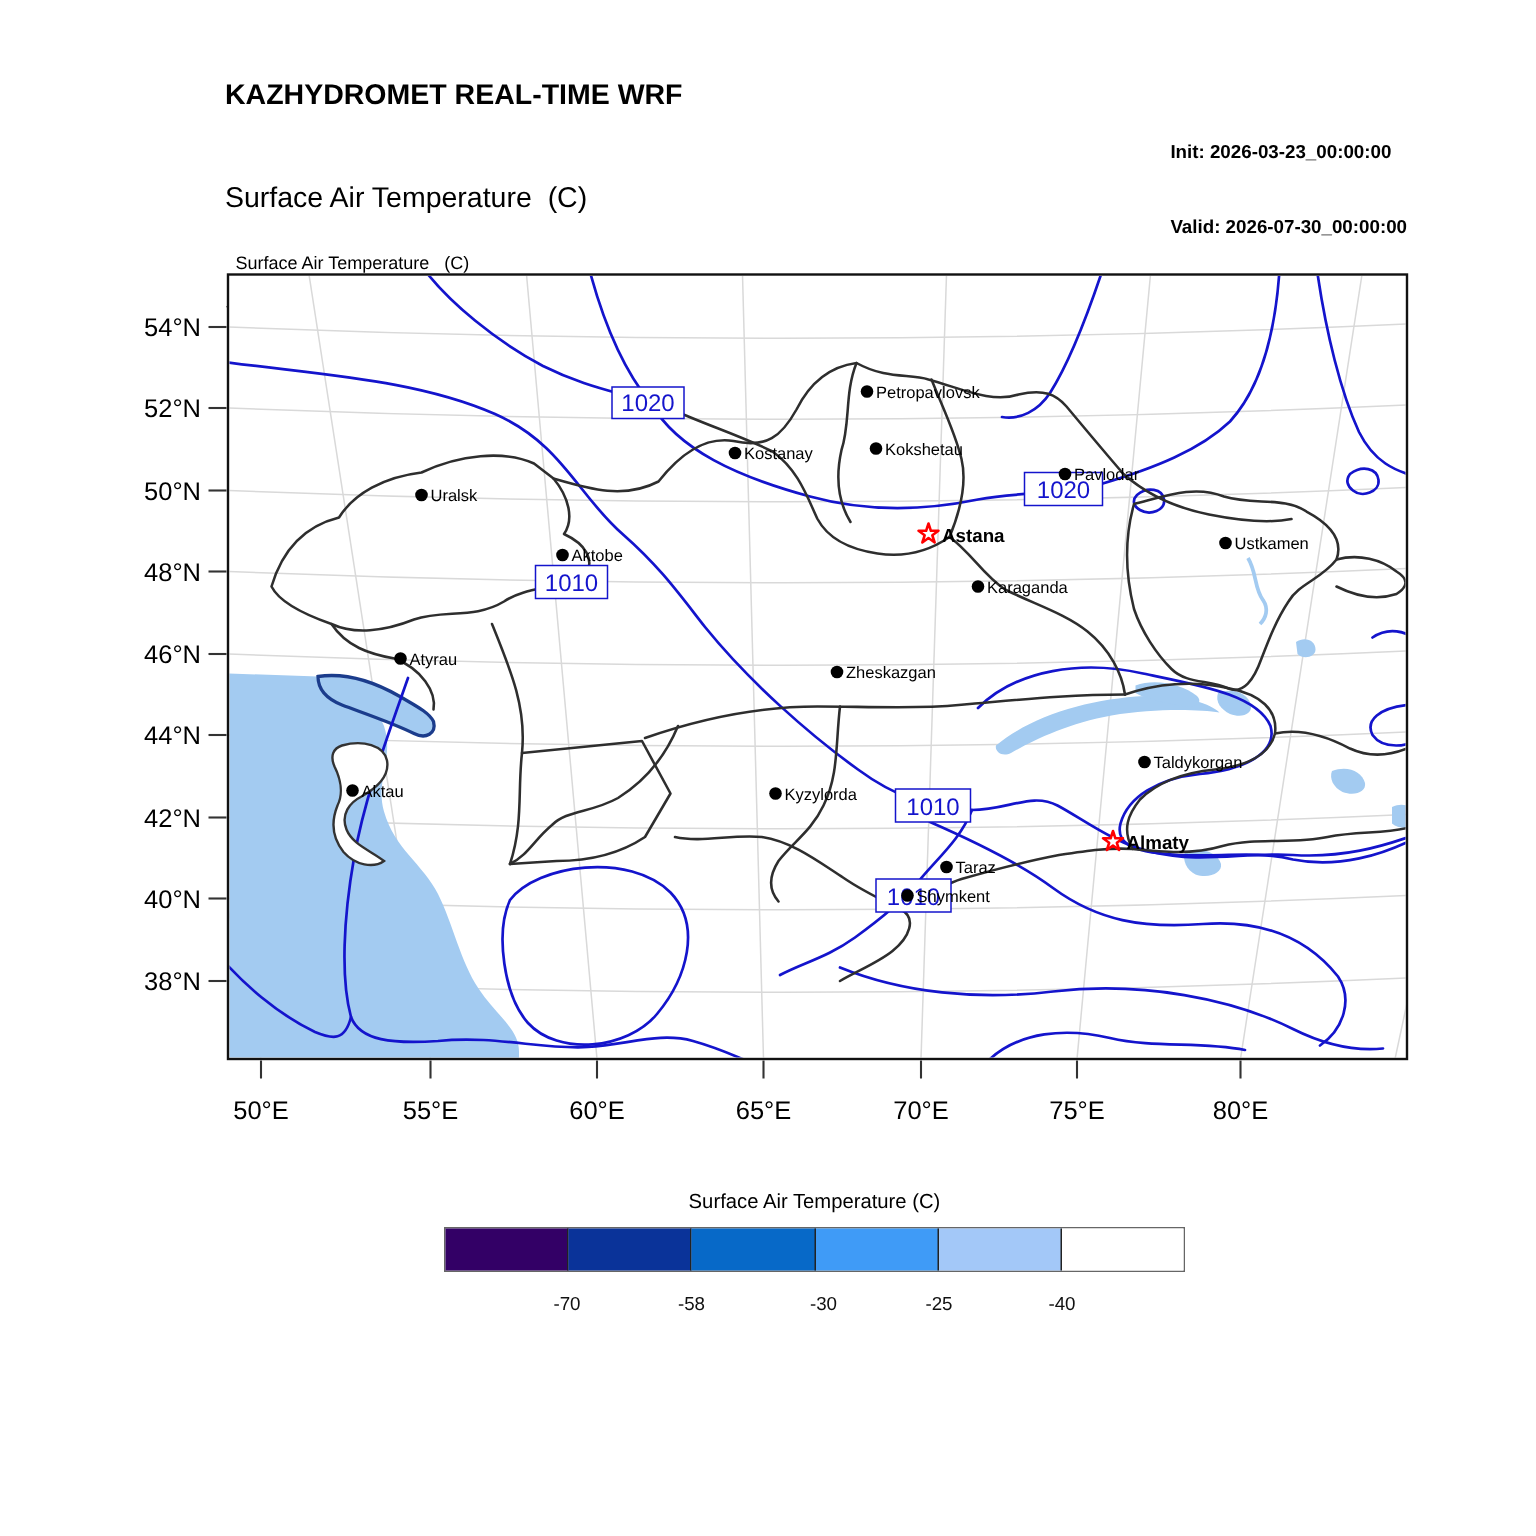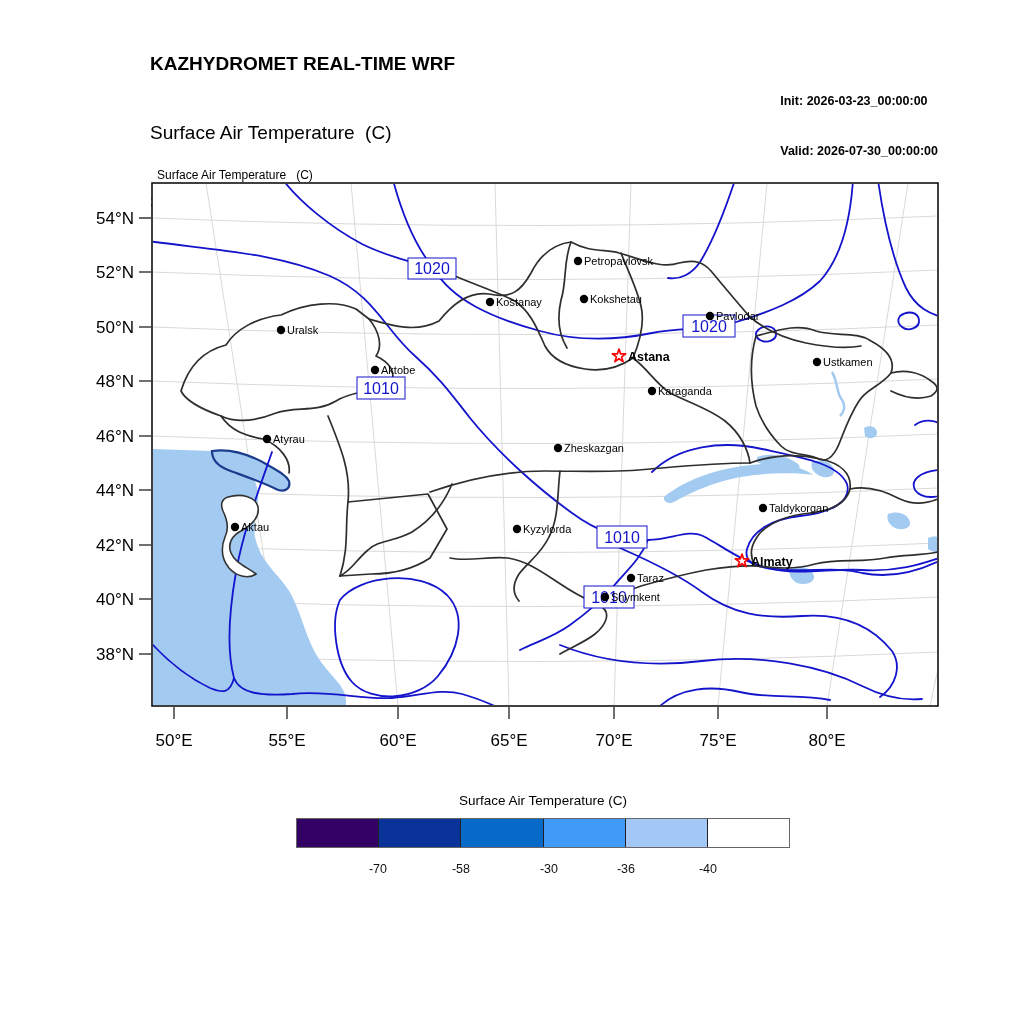--- a/index.html
+++ b/index.html
@@ -291,16 +291,16 @@
     <div class="cb-seg"></div>
     <div class="cb-seg"></div>
     <div class="cb-seg"></div>
     <div class="cb-seg"></div>
     <div class="cb-seg"></div>
     <div class="cb-seg"></div>
   </div>
   <div class="cb-tick" style="left:378px">-70</div>
   <div class="cb-tick" style="left:461px">-58</div>
   <div class="cb-tick" style="left:549px">-30</div>
-  <div class="cb-tick" style="left:626px">-36</div>
+  <div class="cb-tick" style="left:626px">-25</div>
   <div class="cb-tick" style="left:708px">-40</div>
 
 </div>
 
 </body></html>

